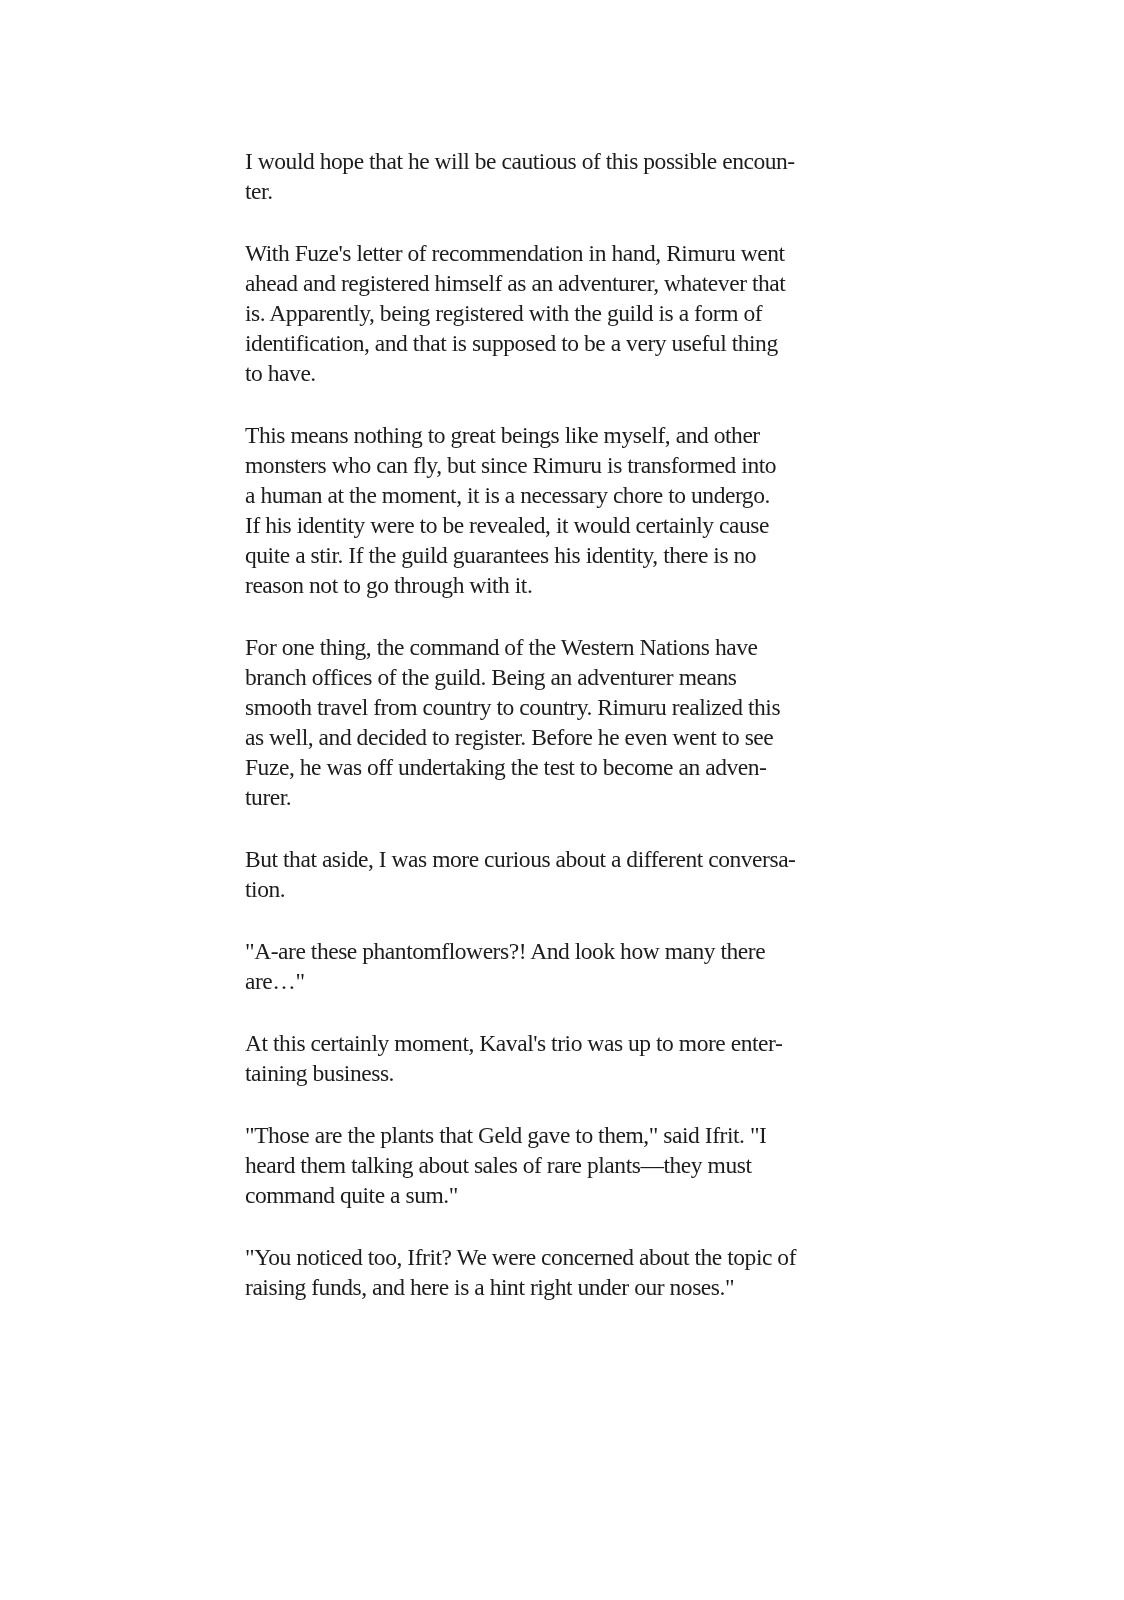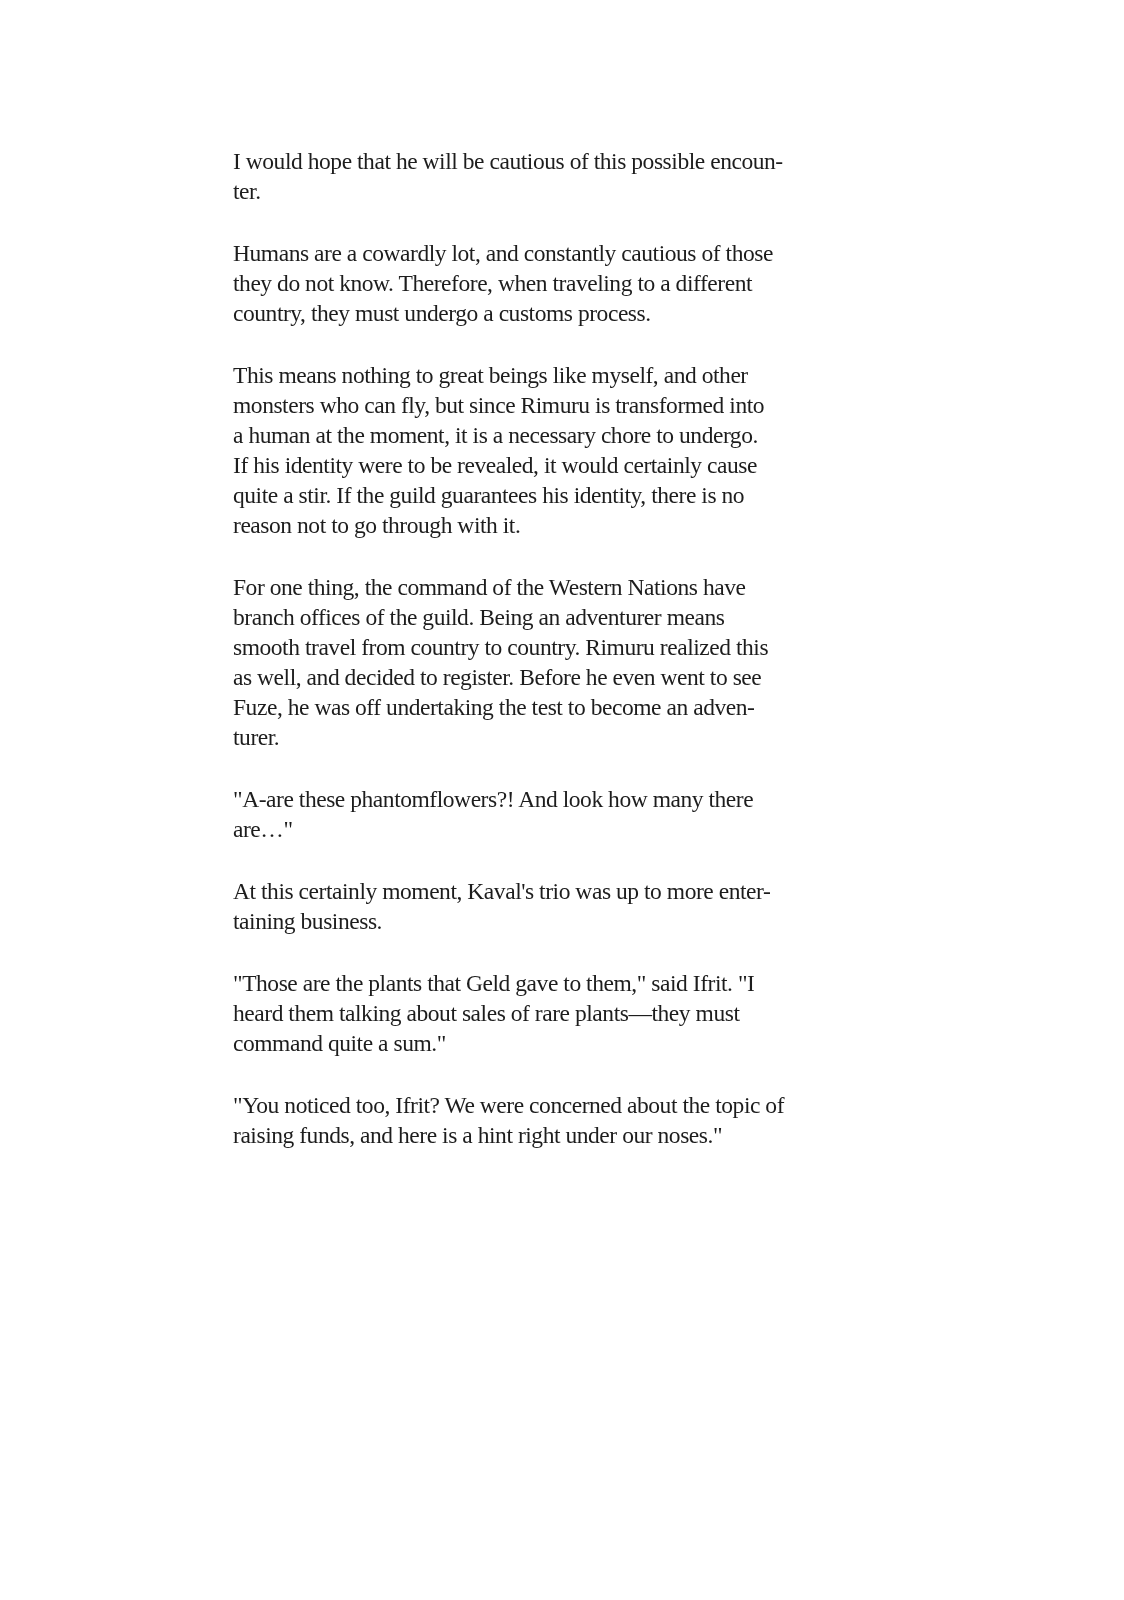--- a/index.html
+++ b/index.html
@@ -19,47 +19,51 @@
     left: 233px;
     top: 146px;
     width: 680px;
     font-family: "Liberation Serif", "DejaVu Serif", serif;
     font-size: 23.5px;
     line-height: 30px;
     letter-spacing: -0.45px;
     color: #1d1d1d;
   }
   .text-block p.para {
-    margin: 0 0 32px 0;
+    margin: 0 0 32px 12px;
     white-space: pre;      
     text-align: left;
   }
 </style>
 </head>
 <body>
 
 <div class="page" style="background: rgb(255, 255, 255);">
   <div class="text-block" id="text-column" style="color: rgb(29, 29, 29);">
       <p class="para">I would hope that he will be cautious of this possible encoun-
 ter.</p>
-      <p class="para">Humans are a cowardly lot, and constantly cautious of those
-they do not know. Therefore, when traveling to a different
-country, they must undergo a customs process.</p>
+      <p class="para">With Fuze's letter of recommendation in hand, Rimuru went
+ahead and registered himself as an adventurer, whatever that
+is. Apparently, being registered with the guild is a form of
+identification, and that is supposed to be a very useful thing
+to have.</p>
       <p class="para">This means nothing to great beings like myself, and other
 monsters who can fly, but since Rimuru is transformed into
 a human at the moment, it is a necessary chore to undergo.
 If his identity were to be revealed, it would certainly cause
 quite a stir. If the guild guarantees his identity, there is no
 reason not to go through with it.</p>
       <p class="para">For one thing, the command of the Western Nations have
 branch offices of the guild. Being an adventurer means
 smooth travel from country to country. Rimuru realized this
 as well, and decided to register. Before he even went to see
 Fuze, he was off undertaking the test to become an adven-
 turer.</p>
+      <p class="para">But that aside, I was more curious about a different conversa-
+tion.</p>
       <p class="para">"A-are these phantomflowers?! And look how many there
 are…"</p>
       <p class="para">At this certainly moment, Kaval's trio was up to more enter-
 taining business.</p>
       <p class="para">"Those are the plants that Geld gave to them," said Ifrit. "I
 heard them talking about sales of rare plants—they must
 command quite a sum."</p>
       <p class="para">"You noticed too, Ifrit? We were concerned about the topic of
 raising funds, and here is a hint right under our noses."</p>
     </div>

